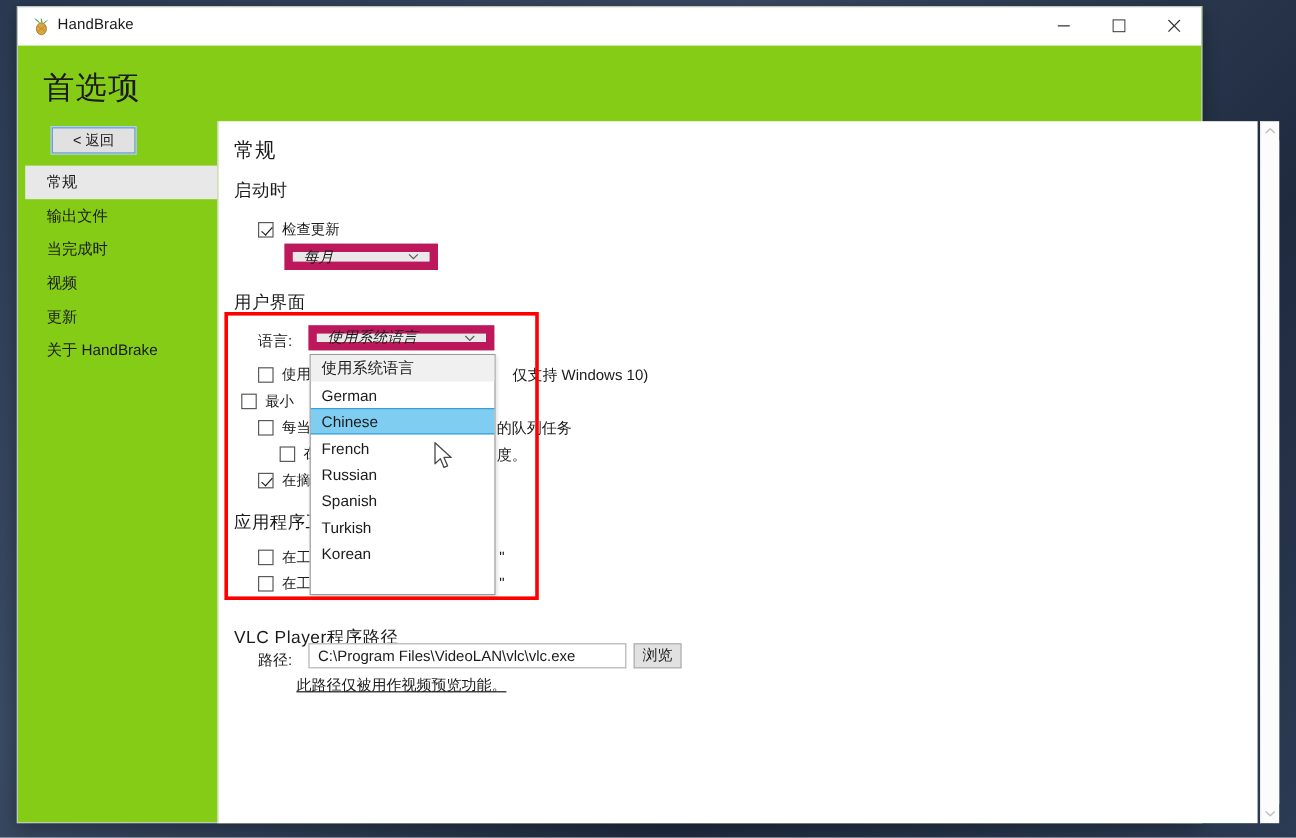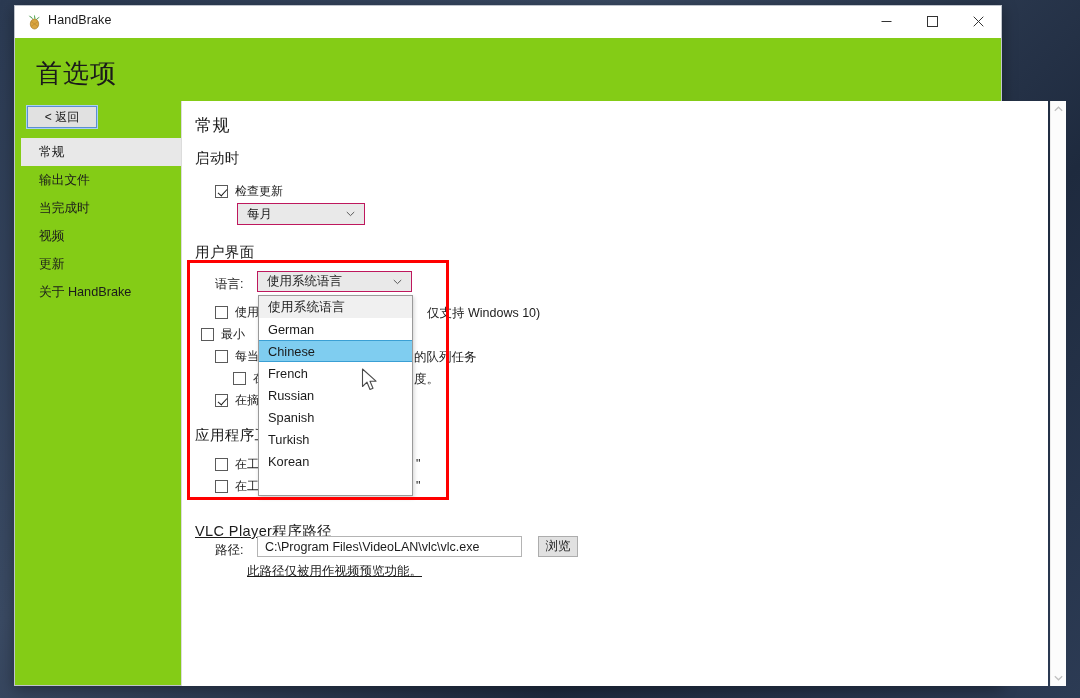--- a/index.html
+++ b/index.html
@@ -55,21 +55,21 @@
   
   #page-title {
     position: absolute; left: 21px; top: 50px;
     font-size: 26px; color: #1b1b1b;
     font-weight: normal;
     letter-spacing: 1px;
   }
 
   
   #back-button {
-    position: absolute; left: 12px; top: 100px;
+    position: absolute; left: 28px; top: 100px;
     width: 70px; height: 22px;
     background: #e1e1e1;
     border: 1px solid #5b8fd1;
     outline: 1px solid #a9d0f5;
     box-sizing: border-box;
     display: flex; align-items: center; justify-content: center;
     font-size: 12px; color: #1a1a1a;
     cursor: default;
   }
 
@@ -140,26 +140,27 @@
     width: 4px; height: 8px;
     border: solid #1b1b1b;
     border-width: 0 1.7px 1.7px 0;
     transform: rotate(42deg);
   }
 
   
   .combo {
     position: absolute;
     background: #e9e9e9;
-    border: 1px solid #be185d;
+    border: 7px solid #be185d;
     box-sizing: border-box;
     display: flex; align-items: center;
     font-size: 12.5px; color: #1b1b1b;
     padding-left: 9px;
     cursor: default;
+    font-style: italic;
   }
   .combo .arrow {
     position: absolute; right: 9px; top: 50%;
     transform: translateY(-50%);
     width: 9px; height: 6px;
   }
 
   
   .textbox {
     position: absolute;
@@ -377,27 +378,27 @@
       <span>在工</span>
     </div>
     <span class="hint" style="left:234px; top:356px;">"</span>
 
     <div class="cb-row" style="left:33px; top:377px;">
       <span class="cb-box"></span>
       <span>在工</span>
     </div>
     <span class="hint" style="left:234px; top:378px;">"</span>
 
-    <h2 class="section-h2" style="left:13px; top:421px; margin:0;text-decoration:underline;">VLC Player程序路径</h2>
+    <h2 class="section-h2" style="left:13px; top:421px; margin:0;">VLC Player程序路径</h2>
 
     <span class="fieldlabel" style="left:33px; top:441px;">路径:</span>
 
     <div class="textbox" style="left:75px; top:435px; width:265px; height:21px;">C:\Program Files\VideoLAN\vlc\vlc.exe</div>
 
-    <div class="btn" style="left:346px; top:435px; width:40px; height:21px;margin-left:10px;">浏览</div>
+    <div class="btn" style="left:346px; top:435px; width:40px; height:21px;">浏览</div>
 
     <span class="hint" style="left:65px; top:462px;text-decoration:underline;">此路径仅被用作视频预览功能。</span>
 
   </div>
 
   <div id="lang-popup">
     <div class="opt header-opt">使用系统语言</div>
     <div class="opt">German</div>
     <div class="opt selected">Chinese</div>
     <div class="opt">French</div>

